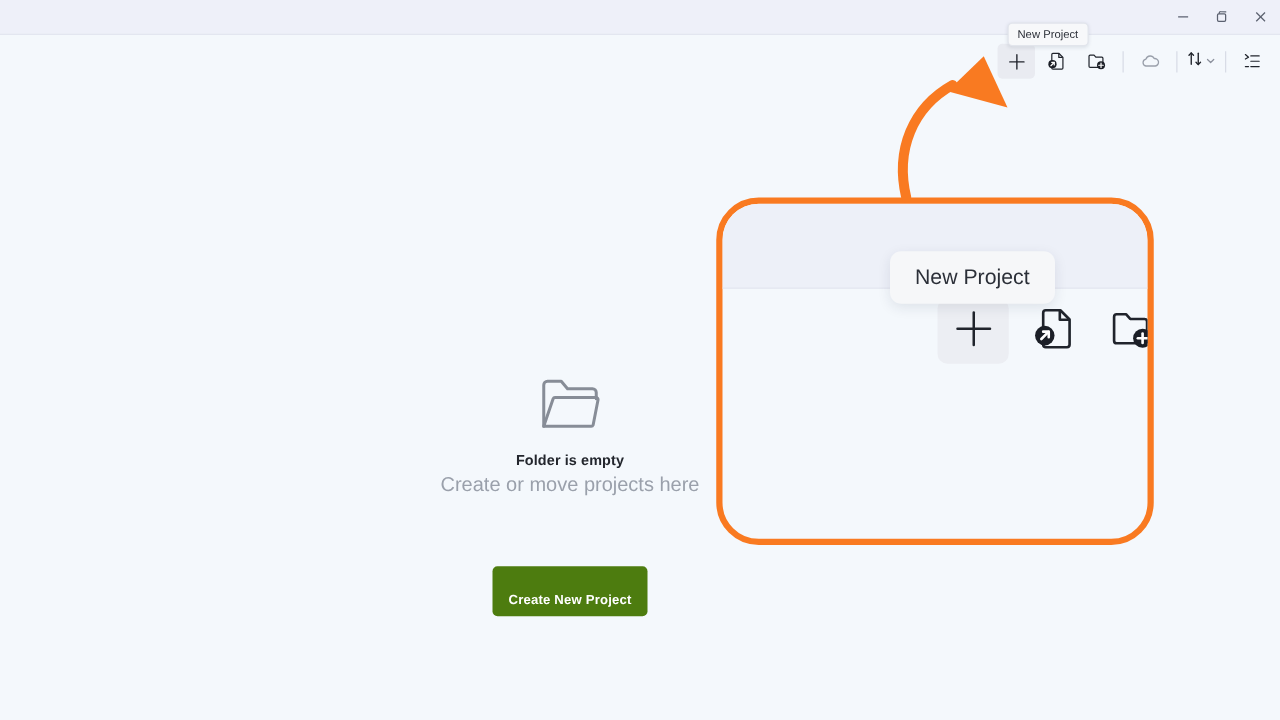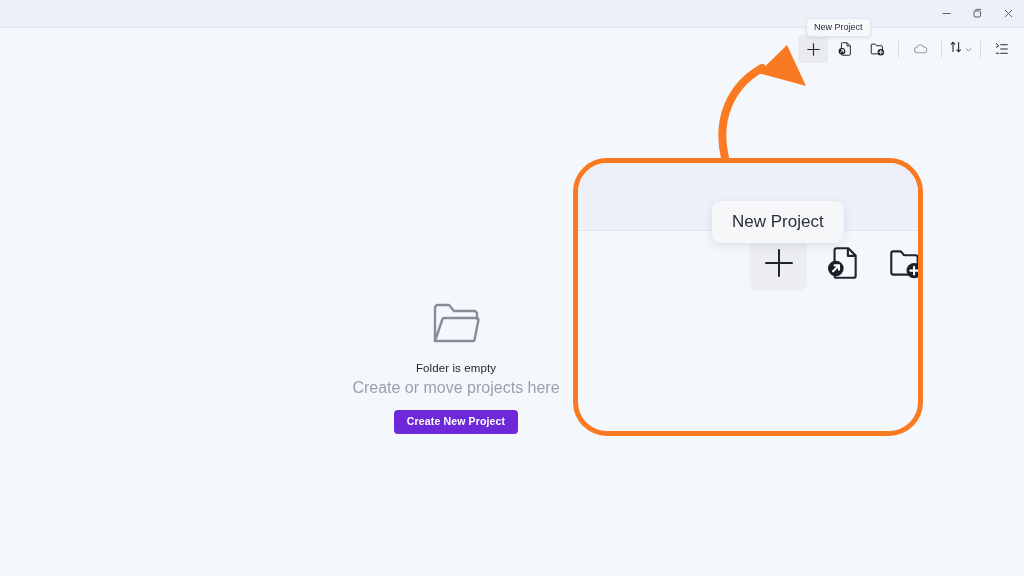--- a/index.html
+++ b/index.html
@@ -114,41 +114,42 @@
     display: flex;
     flex-direction: column;
     align-items: center;
   }
   .empty-folder-icon {
     color: #878d97;
     margin-bottom: 12px;
   }
   .empty-title {
     font-size: 11.5px;
-    font-weight: normal;
+    font-weight: bold;
     color: #23262d;
     letter-spacing: 0.1px;
     margin-bottom: 5px;
   }
   .empty-sub {
     font-size: 16px;
     color: #9aa0ab;
     margin-bottom: 13px;
   }
   .primary-btn {
-    background: #6d28d9;
+    background: #4d7c0f;
     color: #ffffff;
     font-size: 10.5px;
     font-weight: bold;
     border: none;
     border-radius: 4px;
-    padding: 6px 13px 7px 13px;
+    padding: 22px 13px 7px 13px;
     letter-spacing: 0.15px;
     font-family: "Liberation Sans", sans-serif;
     line-height: 1;
+    margin-top: 42px;
   }
 
   
   .callout {
     position: absolute;
     left: 573px;
     top: 158px;
     width: 350px;
     height: 278px;
     border: 5px solid #f97a21;

